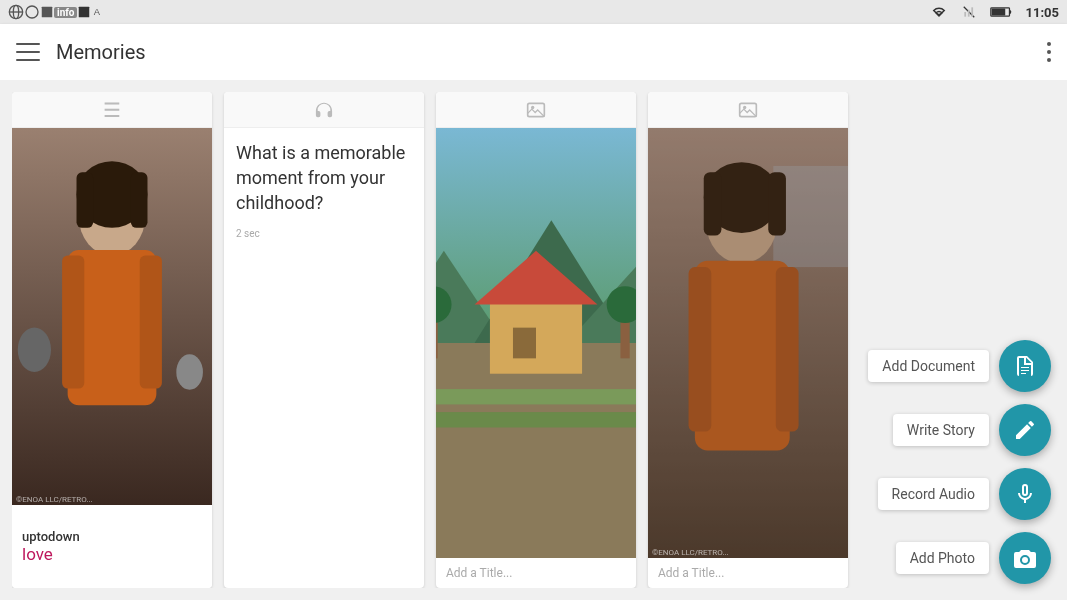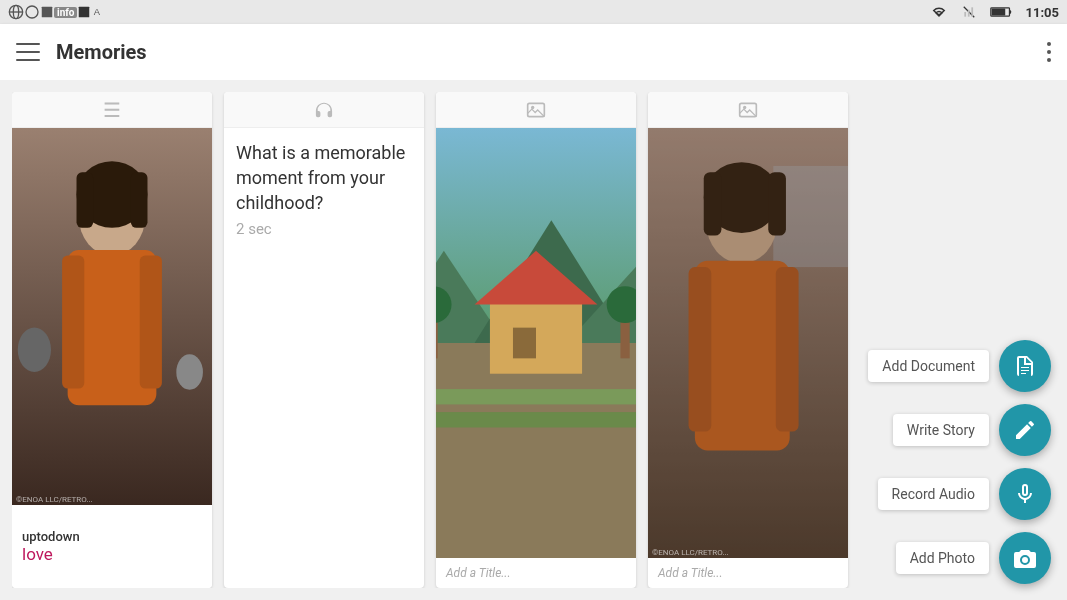--- a/index.html
+++ b/index.html
@@ -53,21 +53,21 @@
     }
     .hamburger-icon span {
       display: block;
       height: 2px;
       background: #555;
       border-radius: 1px;
     }
     .app-title {
       flex: 1;
       font-size: 20px;
-      font-weight: 700;
+      font-weight: 400;
       color: #333;
     }
     .more-icon {
       display: flex;
       flex-direction: column;
       justify-content: space-between;
       align-items: center;
       height: 20px;
       cursor: pointer;
       gap: 3px;
@@ -157,38 +157,37 @@
       font-weight: 500;
       color: #333;
     }
     .card-subtitle-text {
       font-size: 17px;
       color: #be185d;
     }
     .card-add-title {
       font-size: 12px;
       color: #aaa;
-      font-style: italic;
       padding: 8px 10px;
     }
 
     
     .card-audio-content {
       padding: 12px;
       flex: 1;
     }
     .card-audio-question {
       font-size: 18px;
       color: #333;
       line-height: 1.4;
     }
     .card-audio-time {
-      font-size: 15px;
+      font-size: 10px;
       color: #aaa;
-      margin-top: 4px;
+      margin-top: 12px;
     }
 
     
     .fab-area {
       position: absolute;
       right: 16px;
       bottom: 16px;
       display: flex;
       flex-direction: column;
       align-items: flex-end;

